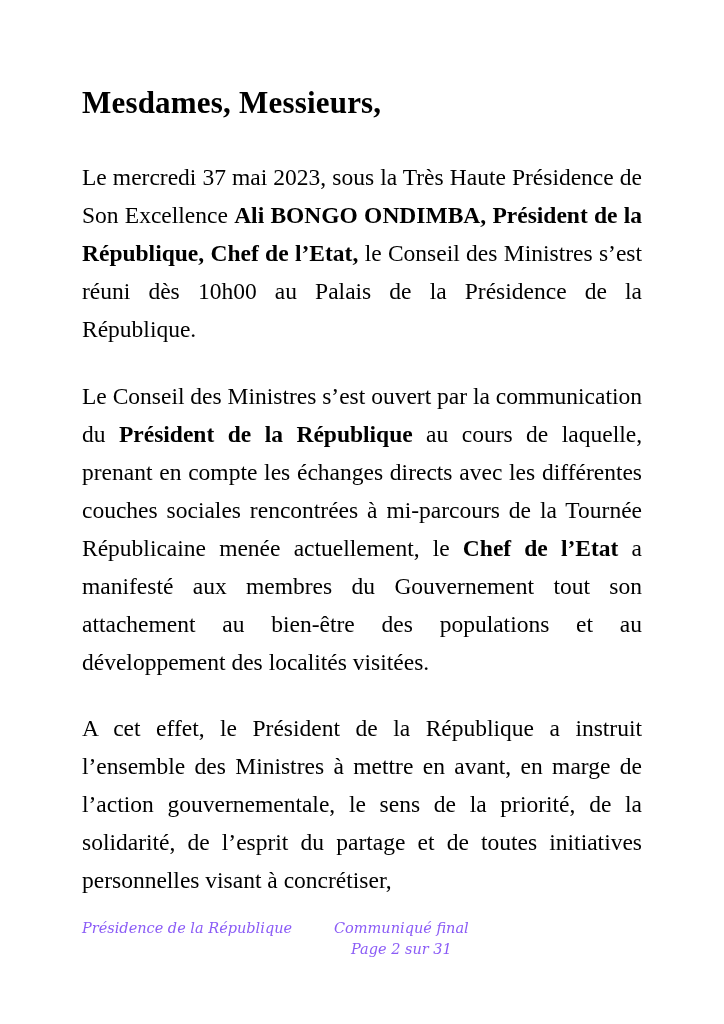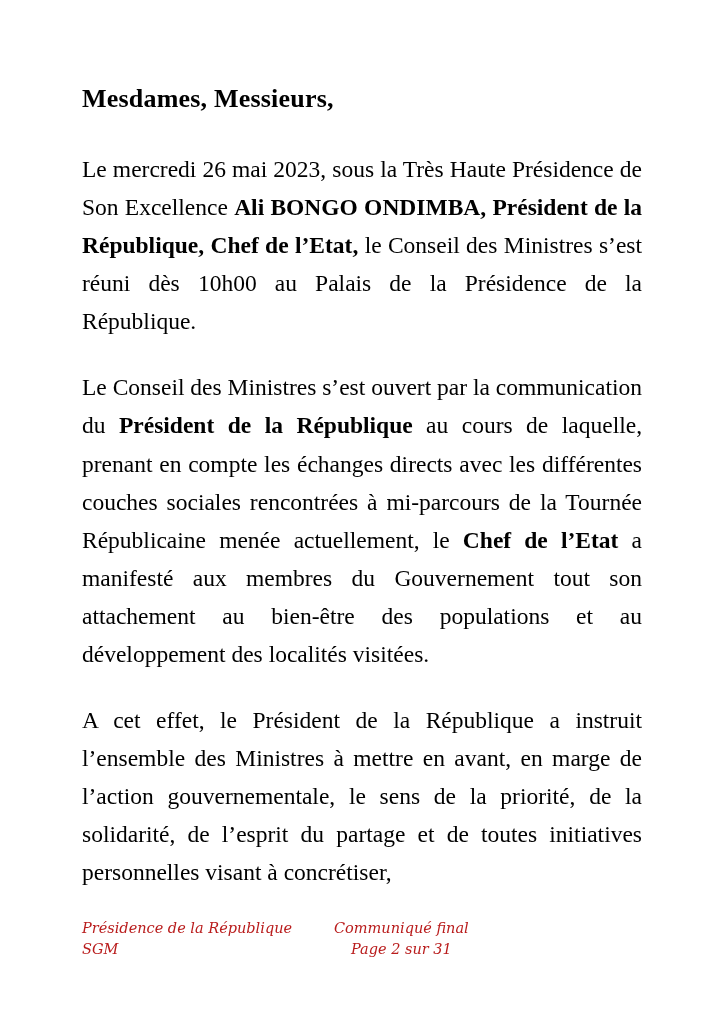--- a/index.html
+++ b/index.html
@@ -26,21 +26,21 @@
     font-family: "Liberation Serif", serif;
     font-size: 23.5px;
     line-height: 1.62;
     text-align: justify;
     color: #000;
   }
   .salutation {
     font-weight: bold;
     text-align: left;
     margin: 0 0 30px 0;
-    font-size: 26px;
+    font-size: 31px;
     letter-spacing: 0.2px;
   }
   .para {
     margin: 0 0 28px 0;
     text-align: justify;
     text-justify: inter-word;
   }
   .para:last-child {
     margin-bottom: 0;
   }
@@ -55,21 +55,21 @@
     height: 58px;
   }
   .footer-inner {
     position: relative;
     width: 100%;
     height: 100%;
     font-family: "DejaVu Serif", serif;
     font-style: italic;
     font-size: 14.5px;
     line-height: 1.45;
-    color: #b91c1c;
+    color: #8b5cf6;
   }
   .footer-left {
     position: absolute;
     left: 0;
     top: 0;
     text-align: left;
     white-space: nowrap;
   }
   .footer-center {
     position: absolute;
@@ -86,38 +86,37 @@
 </head>
 <body>
 
 <div class="page">
 
   <div class="doc-body">
 
     <p class="salutation">Mesdames, Messieurs,</p>
 
     <p class="para">
-      <span>Le mercredi 26 mai 2023, sous la Très Haute Présidence de Son Excellence </span><b>Ali BONGO ONDIMBA, Président de la République, Chef de l’Etat,</b><span> le Conseil des Ministres s’est réuni dès 10h00 au Palais de la Présidence de la République.</span>
+      <span>Le mercredi 37 mai 2023, sous la Très Haute Présidence de Son Excellence </span><b>Ali BONGO ONDIMBA, Président de la République, Chef de l’Etat,</b><span> le Conseil des Ministres s’est réuni dès 10h00 au Palais de la Présidence de la République.</span>
     </p>
 
     <p class="para">
       <span>Le Conseil des Ministres s’est ouvert par la communication du </span><b>Président de la République</b><span> au cours de laquelle, prenant en compte les échanges directs avec les différentes couches sociales rencontrées à mi-parcours de la Tournée Républicaine menée actuellement, le </span><b>Chef de l’Etat</b><span> a manifesté aux membres du Gouvernement tout son attachement au bien-être des populations et au développement des localités visitées.</span>
     </p>
 
     <p class="para">
       <span>A cet effet, le Président de la République a instruit l’ensemble des Ministres à mettre en avant, en marge de l’action gouvernementale, le sens de la priorité, de la solidarité, de l’esprit du partage et de toutes initiatives personnelles visant à concrétiser,</span>
     </p>
 
   </div>
 
   <div class="footer">
     <div class="footer-inner">
       <div class="footer-left">
         <span class="footer-line">Présidence de la République</span>
-        <span class="footer-line">SGM</span>
       </div>
       <div class="footer-center">
         <span class="footer-line">Communiqué final</span>
         <span class="footer-line">Page 2 sur 31</span>
       </div>
     </div>
   </div>
 
 </div>
 

